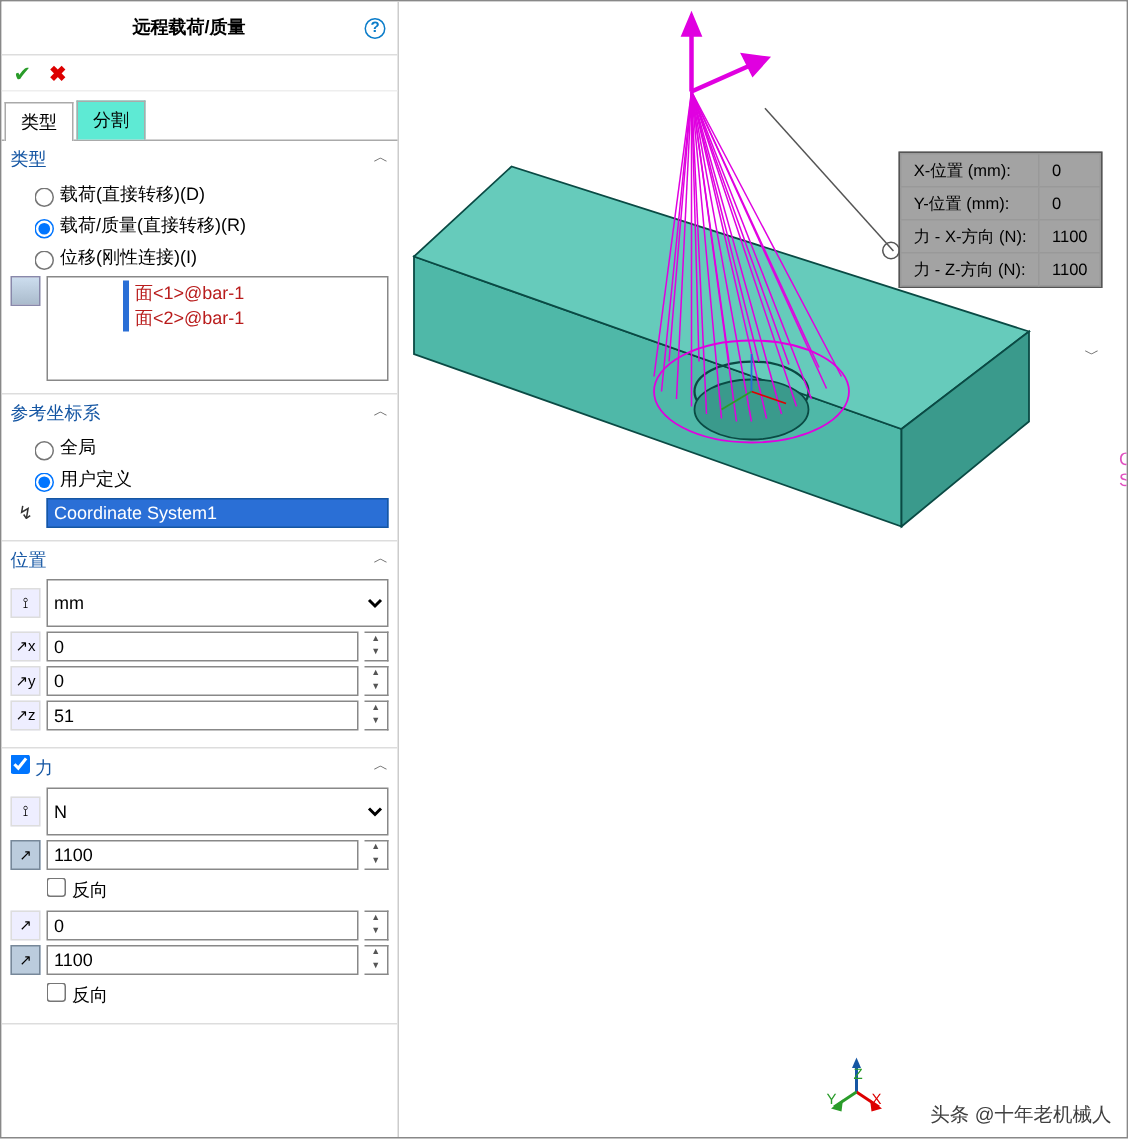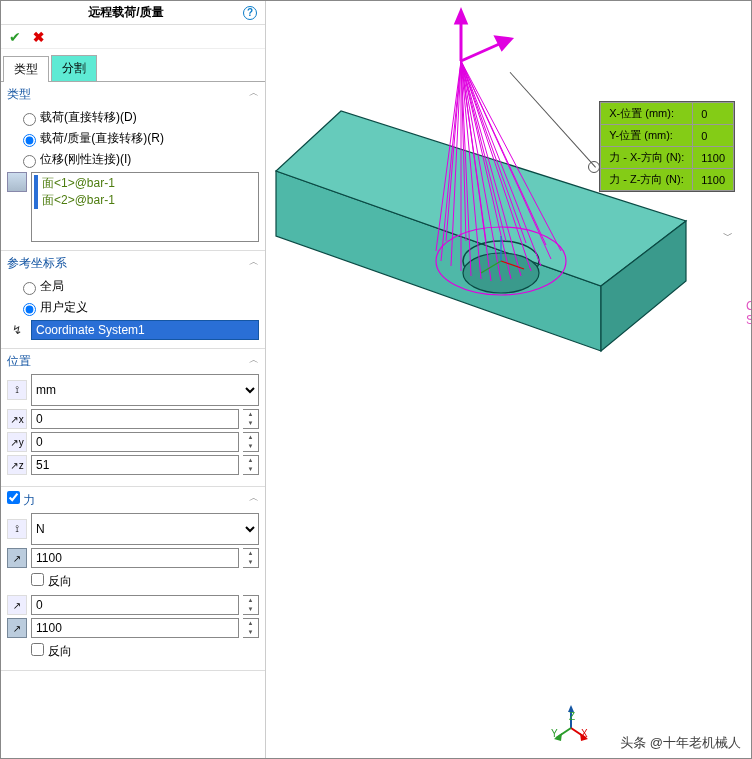--- a/index.html
+++ b/index.html
@@ -1,19 +1,19 @@
 <!DOCTYPE html>
 <html><head>
 <meta charset="utf-8">
 <style>
 * { box-sizing: border-box; margin: 0; padding: 0; font-family: "Microsoft YaHei", Arial, sans-serif; font-size: 12px; }
 body { width: 752px; height: 759px; background: #fff; position: relative; border: 1px solid #888; overflow: hidden; }
 
 .panel { position: absolute; left: 0; top: 0; width: 265px; height: 100%; background: #fff; border-right: 1px solid #ccc; display: flex; flex-direction: column; }
-.panel-header { height: 24px; display: flex; align-items: center; padding: 0 8px; border-bottom: 1px solid #ddd; }
+.panel-header { height: 36px; display: flex; align-items: center; padding: 0 8px; border-bottom: 1px solid #ddd; }
 .panel-header .title { flex: 1; text-align: center; font-weight: bold; }
 .help-icon { color: #0a7cc9; font-weight: bold; border: 1px solid #0a7cc9; border-radius: 50%; width: 14px; height: 14px; display: inline-flex; align-items: center; justify-content: center; font-size: 10px; cursor: pointer; }
 
 .confirm-row { height: 24px; display: flex; align-items: center; padding: 0 8px; gap: 12px; border-bottom: 1px solid #eee; }
 .ok-icon { color: #2a9c2a; font-size: 14px; cursor: pointer; }
 .cancel-icon { color: #d00; font-size: 14px; font-weight: bold; cursor: pointer; }
 
 .tabs { display: flex; border-bottom: 1px solid #aaa; padding-top: 6px; }
 .tab { padding: 4px 10px; border: 1px solid #aaa; border-bottom: none; background: #5eead4; cursor: pointer; margin-left: 2px; }
 .tab.active { background: #fff; position: relative; top: 1px; }
@@ -23,40 +23,40 @@
 .section { border-bottom: 1px solid #ddd; padding: 4px 6px 8px 6px; position: relative; }
 .section-title { font-weight: normal; color: #1556a3; margin-bottom: 4px; }
 .chevron { position: absolute; right: 6px; top: 4px; color: #666; cursor: pointer; font-size: 10px; }
 
 .radio-row { display: flex; align-items: flex-end; padding: 2px 0 2px 16px; }
 .radio-row input { margin-right: 4px; }
 
 .list-area { display: flex; gap: 4px; margin-top: 2px; }
 .cube-icon { width: 20px; height: 20px; border: 1px solid #88a; background: linear-gradient(#cde, #abc); cursor: pointer; }
 .list-box { flex: 1; height: 70px; border: 1px solid #888; background: #fff; padding: 2px; overflow: auto; }
-.list-box .bar { border-left: 4px solid #2a6fd6; padding-left: 4px; color: #4d7c0f; }
+.list-box .bar { border-left: 4px solid #2a6fd6; padding-left: 4px; color: #b91c1c; margin-left: 48px; }
 
 .cs-row { display: flex; align-items: center; gap: 4px; margin-top: 2px; }
 .cs-icon { width: 20px; height: 20px; display: inline-flex; align-items: center; justify-content: center; color: #333; cursor: pointer; }
 .cs-box { flex: 1; height: 20px; background: #2a6fd6; color: #fff; padding: 2px 4px; border: 1px solid #1556a3; }
 
 .unit-row, .val-row { display: flex; align-items: center; gap: 4px; margin: 3px 0; }
 .unit-row select { flex: 1; height: 32px; border: 1px solid #888; background: #fff; }
 .axis-icon { width: 20px; height: 20px; display: inline-flex; align-items: center; justify-content: center; background: #eef; cursor: pointer; font-size: 10px; border: 1px solid #ddd; }
 .axis-icon.active { background: #bcd; border: 1px solid #789; }
 .val-row input { flex: 1; height: 20px; border: 1px solid #888; padding: 0 4px; }
 .spin { width: 16px; height: 20px; border: 1px solid #888; border-left: none; display: flex; flex-direction: column; cursor: pointer; }
 .spin div { flex: 1; font-size: 6px; text-align: center; line-height: 8px; color: #555; }
 
 .check-row { display: flex; align-items: flex-start; padding: 2px 0 2px 24px; }
 .check-row input { margin-right: 4px; }
 
 .viewport { position: absolute; left: 265px; top: 0; right: 0; bottom: 0; background: #fff; }
 
-.info-box { position: absolute; right: 16px; top: 100px; border: 1px solid #555; background: #84cc16; }
+.info-box { position: absolute; right: 16px; top: 100px; border: 1px solid #555; background: #a3a3a3; }
 .info-box table { border-collapse: collapse; }
 .info-box td { border: 1px solid #999; padding: 3px 8px; font-size: 11px; white-space: nowrap; }
 .info-chevron { position: absolute; right: 18px; top: 228px; color: #666; font-size: 10px; }
 .z-target { position: absolute; right: 153px; top: 160px; width: 10px; height: 10px; z-index: 5; }
 .z-target::before { content: ''; position: absolute; width: 10px; height: 10px; border: 1px solid #555; border-radius: 50%; left: 0; top: 0; }
 .leader-line { position: absolute; right: 155px; top: 166px; width: 128px; height: 150px; border-top: 1px solid #555; transform: rotate(48deg); transform-origin: top right; z-index: 3;}
 
 .triad { position: absolute; left: 285px; bottom: 15px; width: 40px; height: 40px; }
 .triad .z { position: absolute; left: 18px; top: 8px; color: #2a9c2a; font-size: 10px; }
 .triad .x { position: absolute; left: 30px; bottom: 4px; color: #d00; font-size: 10px; }

